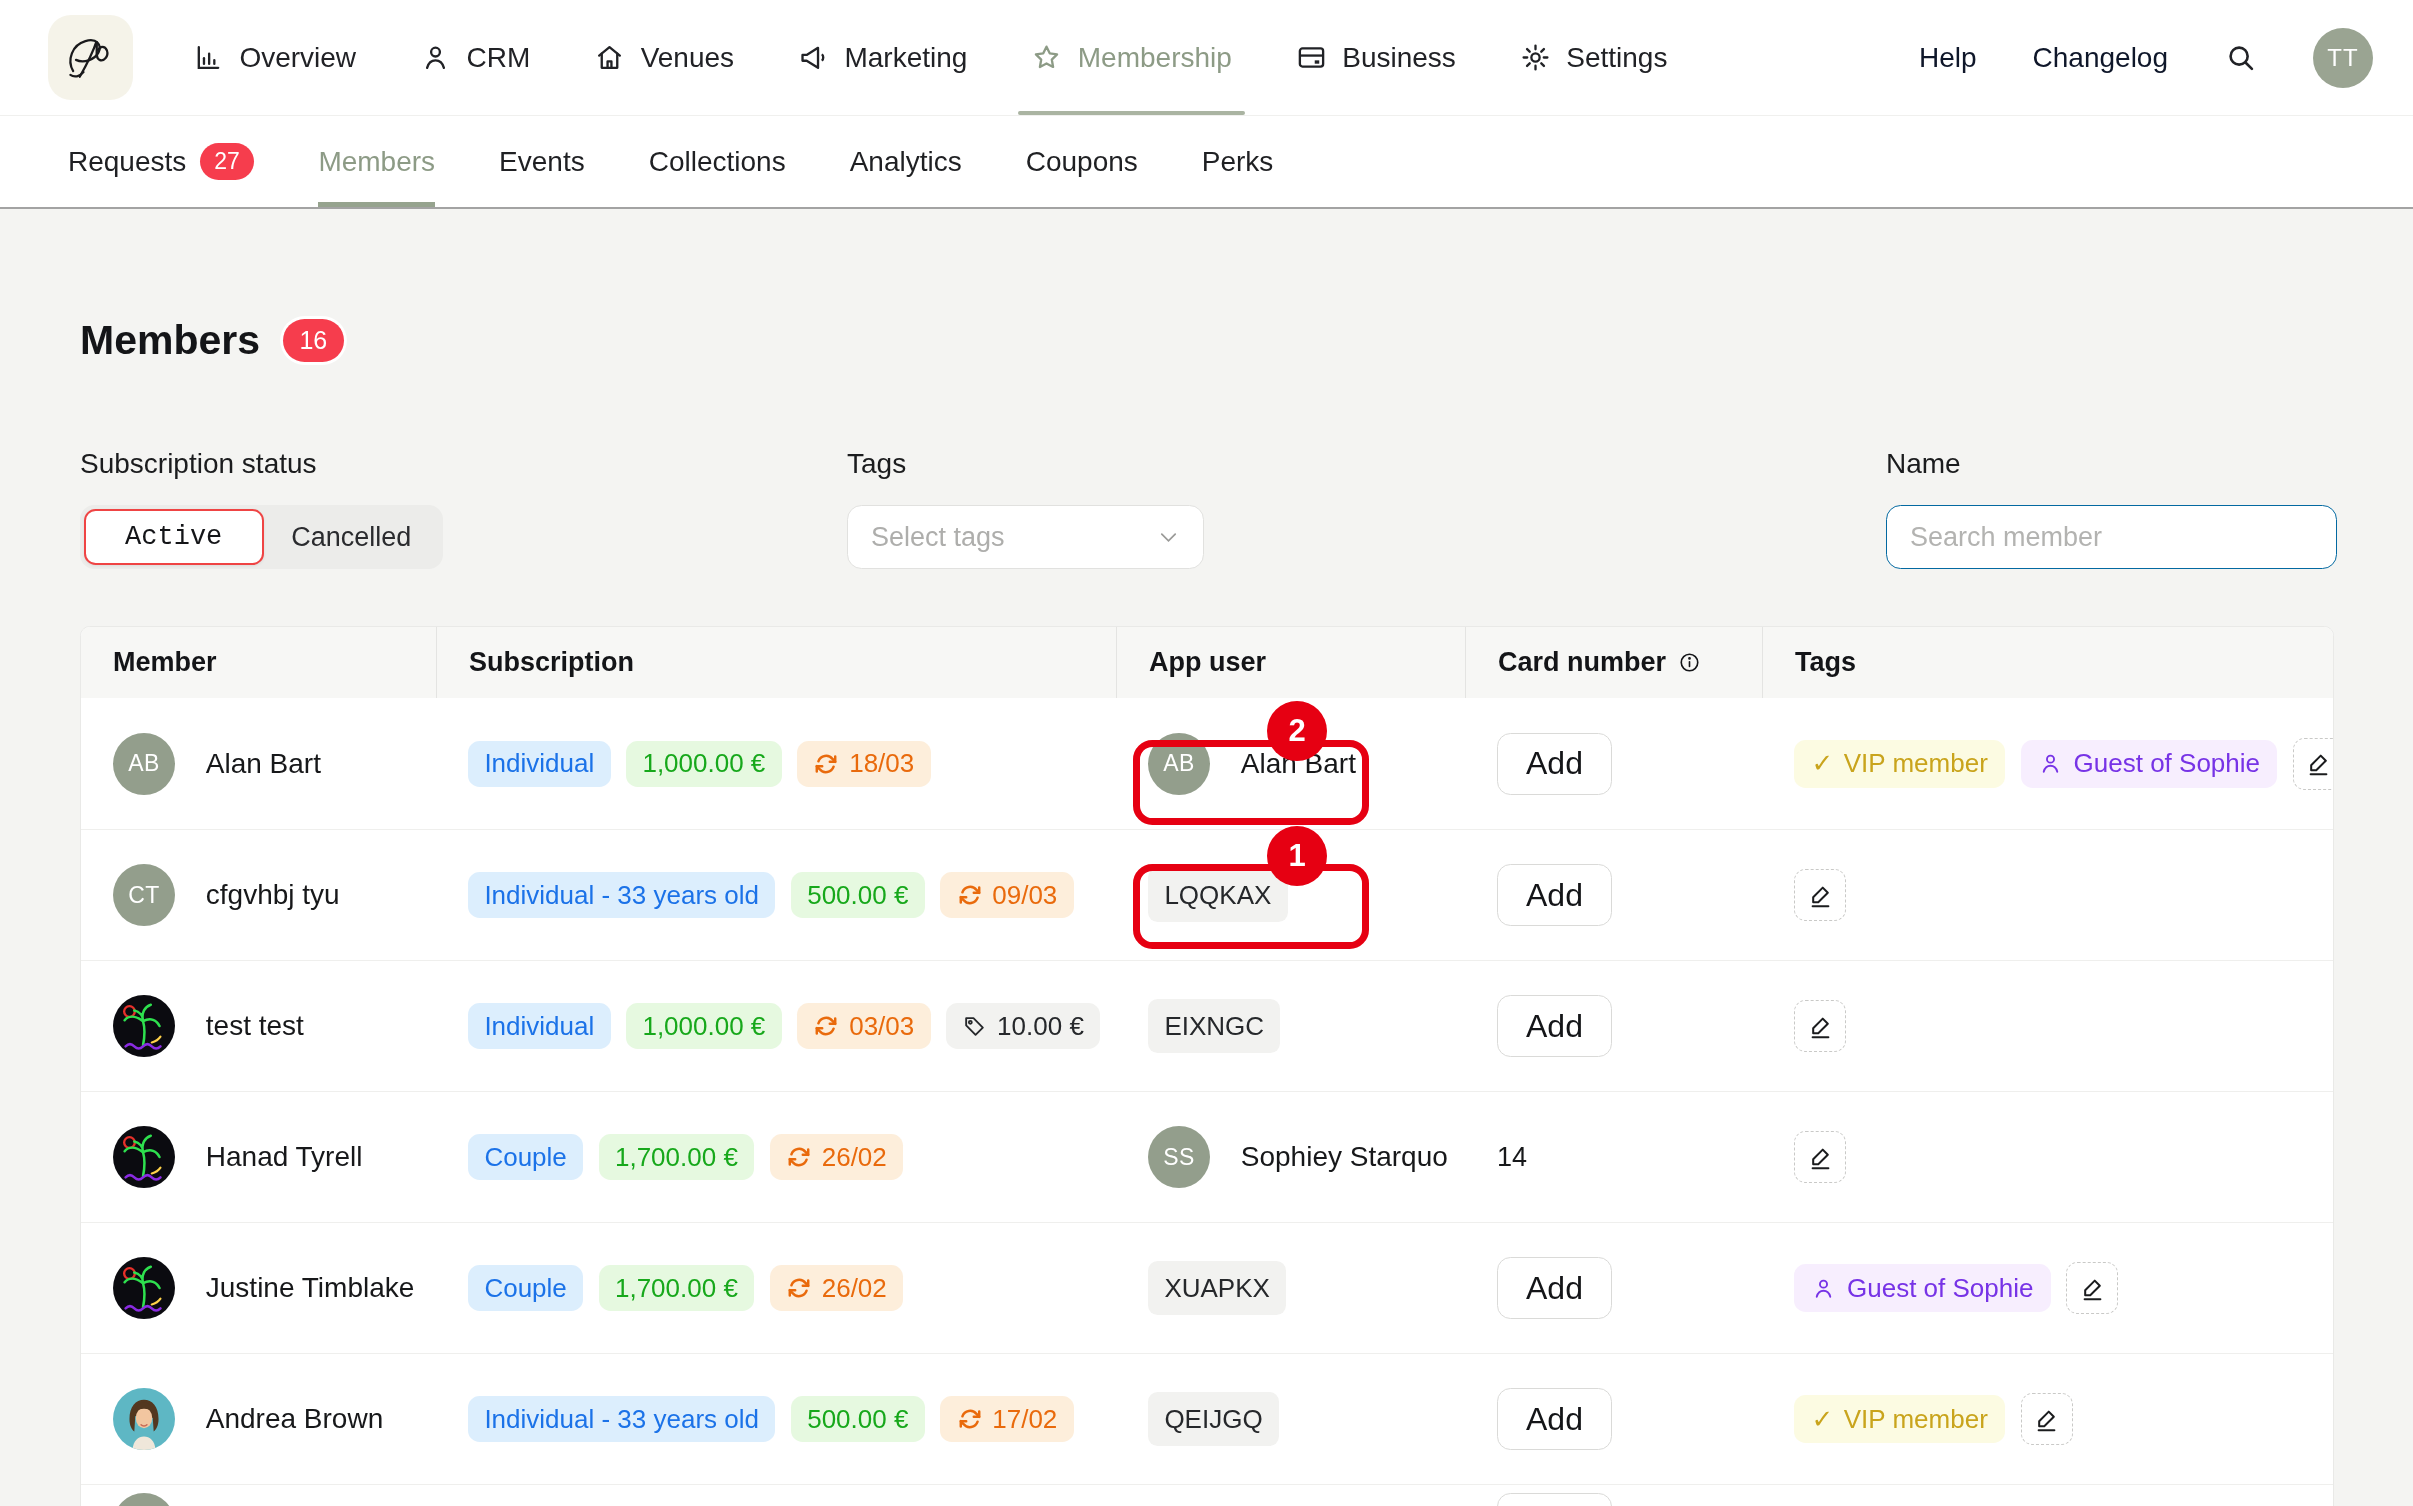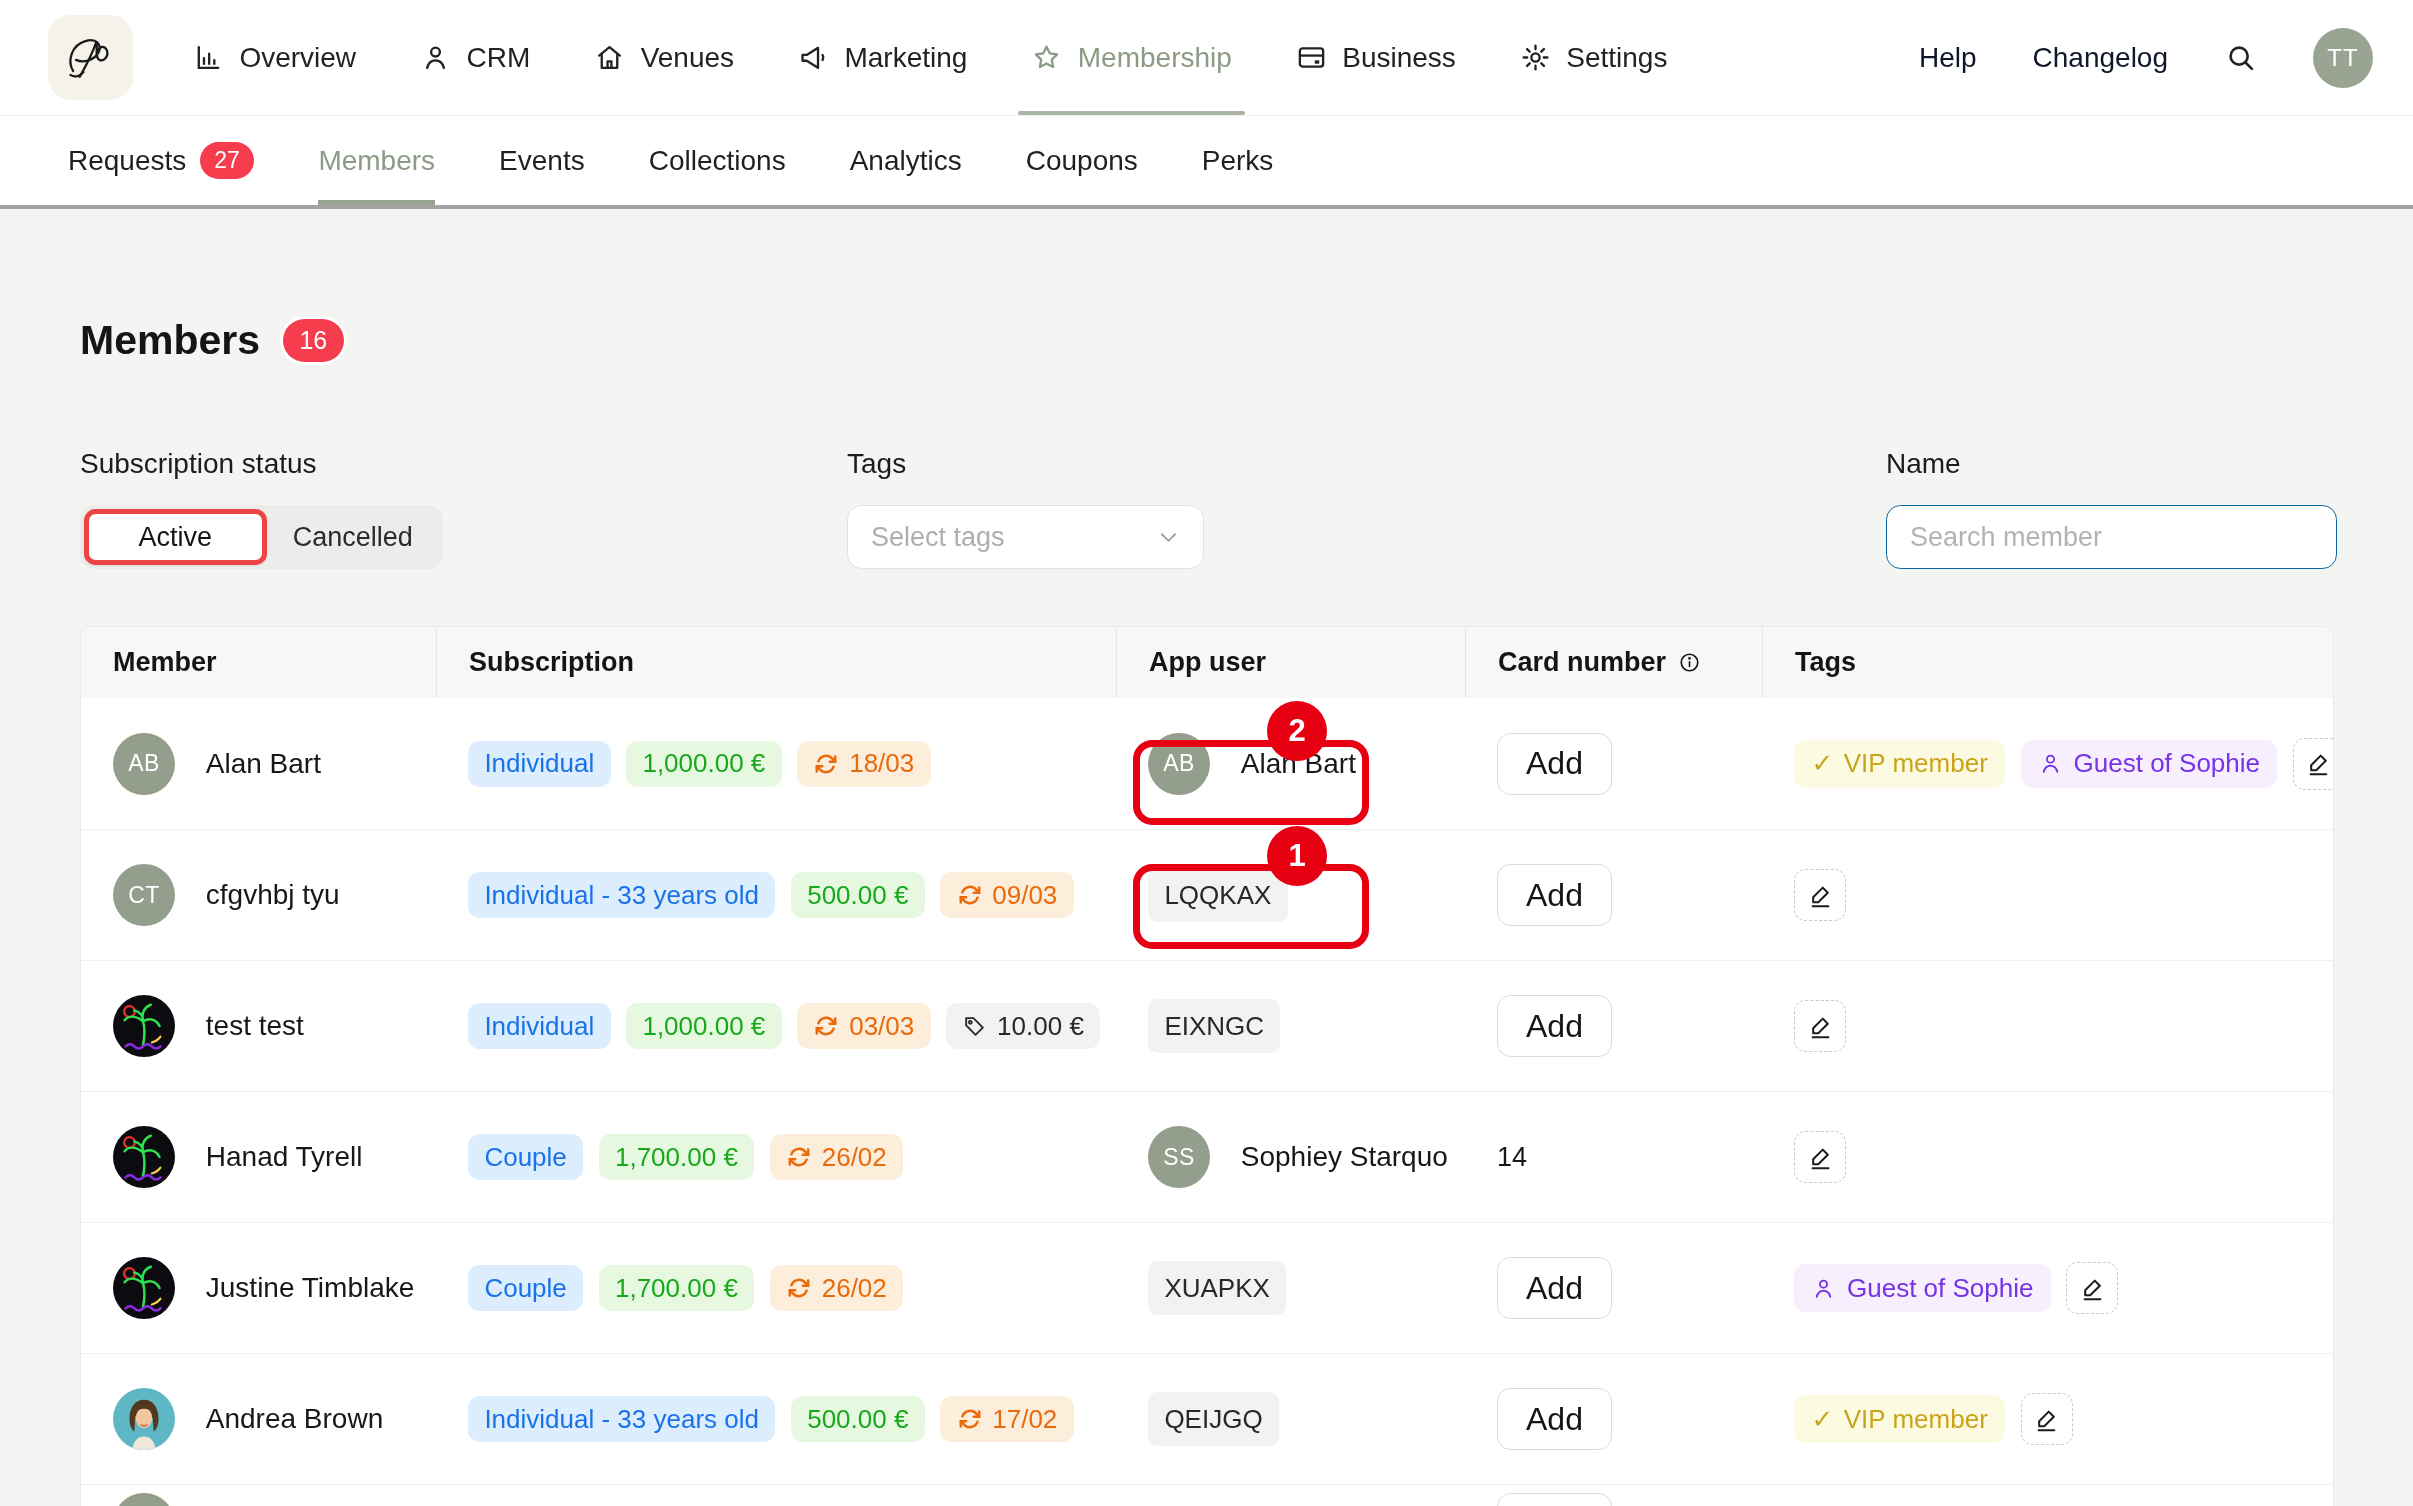--- a/index.html
+++ b/index.html
@@ -36,21 +36,21 @@
   .search-btn { width:33px; height:33px; color:#212226; cursor:pointer; }
   .avatar-top {
     width:60px; height:60px; border-radius:50%; background:#9aa492; color:#fff;
     font-size:24px; display:flex; align-items:center; justify-content:center; cursor:pointer;
     letter-spacing:1px;
   }
 
   
   .subnav {
     height:93px; background:#ffffff; display:flex; align-items:center; gap:64px;
-    padding:0 68px; border-bottom:4px solid #a3a3a3;
+    padding:0 68px; border-bottom:2px solid #a3a3a3;
   }
   .tab { font-size:28px; color:#1f2023; cursor:pointer; height:100%;
          display:flex; align-items:center; gap:13.5px; position:relative; white-space:nowrap; }
   .tab.active { color:#8d9b86; }
   .tab.active::after {
     content:""; position:absolute; left:0; right:0; bottom:0; height:4.8px; background:#96a38e;
   }
   .count-pill {
     background:#f63d4d; color:#fff; font-size:23px; border-radius:965px;
     padding:6.8px 14.5px; line-height:1; box-shadow:0 0 0 2.9px #ffffff;
@@ -72,21 +72,21 @@
 
   .segmented {
     display:flex; background:#ececea; border-radius:14.5px; padding:3.9px; width:363px; height:64px;
   }
   .seg-btn {
     flex:1; display:flex; align-items:center; justify-content:center;
     font-size:27px; color:#2a2b2e; border-radius:11.6px; cursor:pointer; background:transparent;
     border:none; font-family:inherit;
   }
   .seg-btn.selected {
-    background:#ffffff; border:5px solid #ef4444; box-shadow:0 1px 2.9px rgba(0,0,0,.07); color:#141518;
+    background:#ffffff; border:2px solid #ef4444; box-shadow:0 1px 2.9px rgba(0,0,0,.07); color:#141518;font-family:Liberation Mono, monospace;
   }
 
   .selectbox {
     width:357px; height:64px; background:#fff; border:1px solid #e1e1df; border-radius:14.5px;
     display:flex; align-items:center; justify-content:space-between; padding:0 23px;
     font-size:27px; color:#aeaeac; cursor:pointer;
   }
   .selectbox .chev { width:23px; height:23px; color:#9a9a98; }
 
   .search-input {

